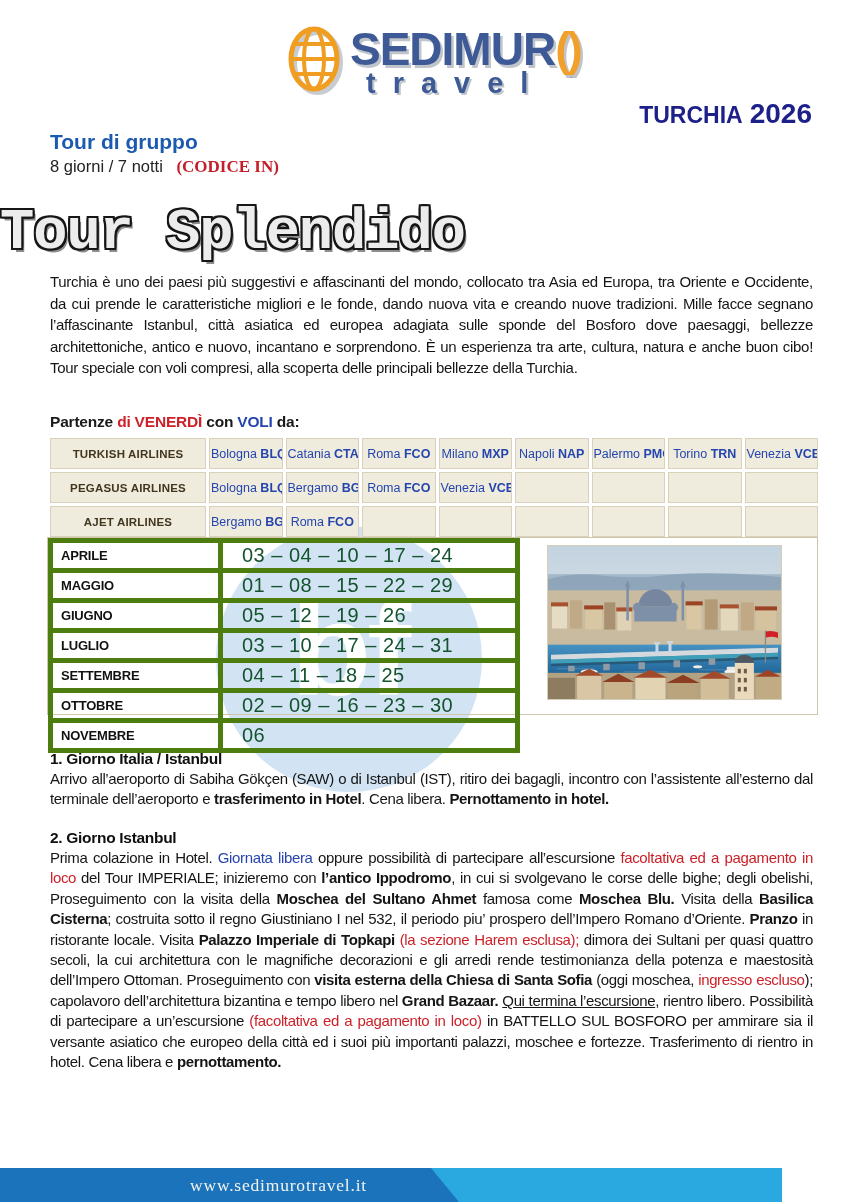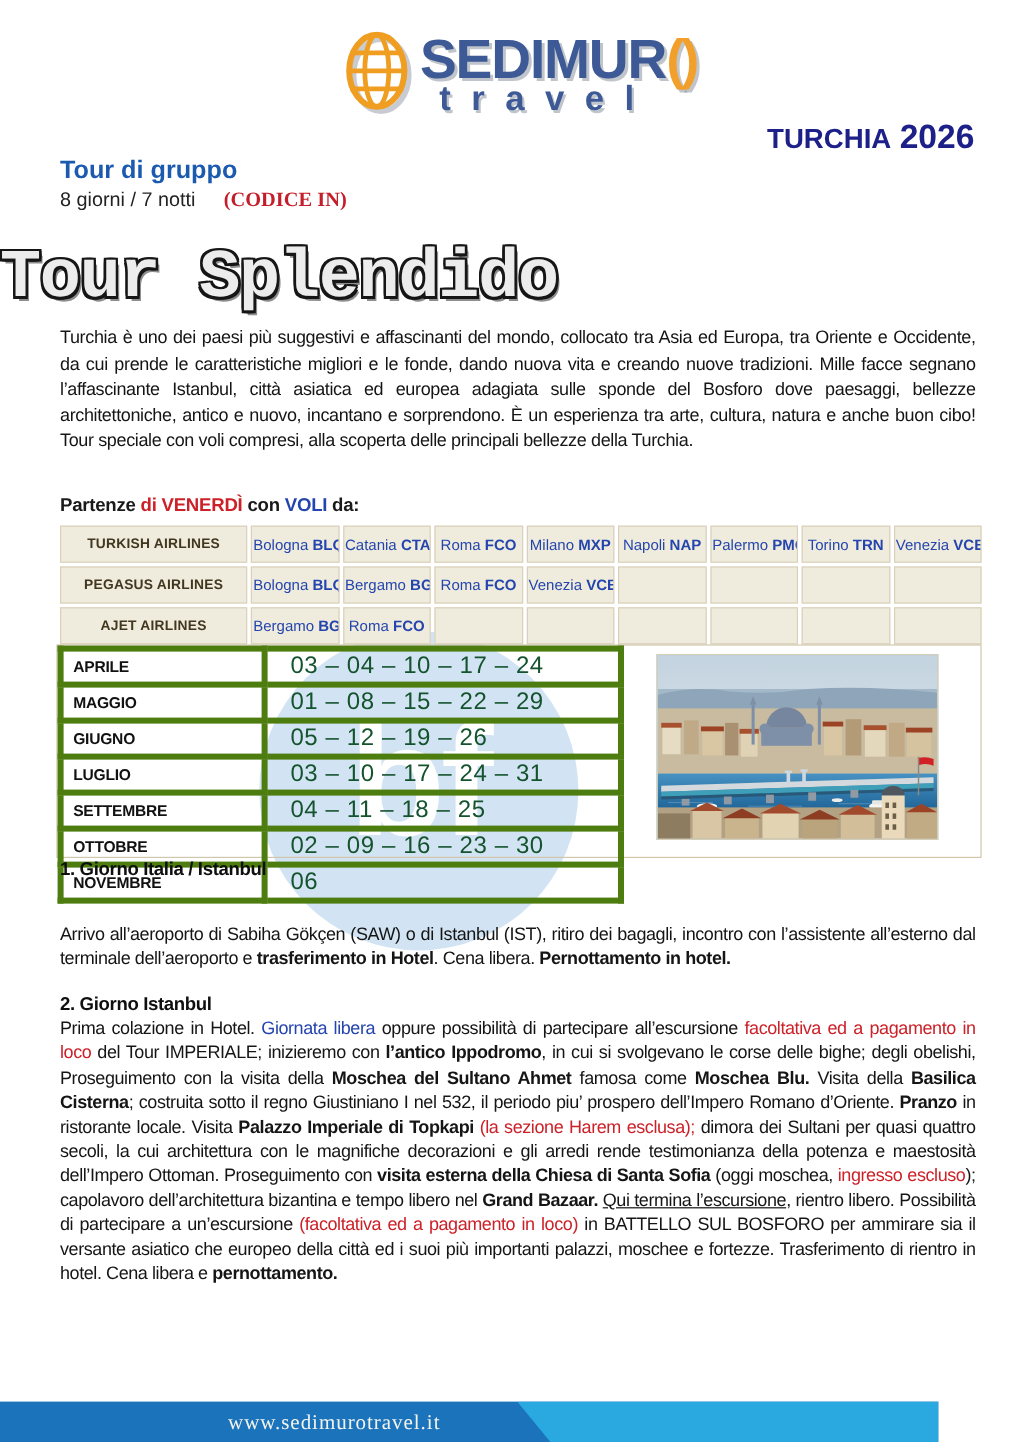--- a/index.html
+++ b/index.html
@@ -21,21 +21,21 @@
   .brand-line .omark{color:#f2a02c;letter-spacing:-3px;}
   .brand-sub{font-weight:bold;font-size:29px;line-height:30px;color:#3d5a96;letter-spacing:17px;
              padding-left:16px;margin-top:-4px;text-shadow:2px 2px 0 rgba(140,147,160,0.55);}
 
   
   .edition{top:98px;right:38px;display:flex;align-items:baseline;gap:7px;color:#1c2088;font-weight:bold;}
   .edition .ed-name{font-size:23px;}
   .edition .ed-year{font-size:28px;}
   .tour-type{left:50px;top:130px;font-size:21px;font-weight:bold;color:#1c5ab0;}
   .duration-line{left:50px;top:157px;font-size:16.5px;color:#222;}
-  .code-badge{font-family:"Liberation Serif", serif;font-weight:bold;color:#c41e2a;font-size:17px;margin-left:19px;}
+  .code-badge{font-family:"Liberation Serif", serif;font-weight:bold;color:#c41e2a;font-size:17px;margin-left:9px;}
 
   
   .main-title{left:0;top:201px;width:850px;text-align:left;
       font-family:Liberation Mono, monospace;font-weight:bold;font-size:57px;letter-spacing:-1px;color:#ececec;
       text-shadow:-2px -2px 0 #161616,2px -2px 0 #161616,-2px 2px 0 #161616,2px 2px 0 #161616,
                   -2px 0 0 #161616,2px 0 0 #161616,0 -2px 0 #161616,0 2px 0 #161616,3px 4px 0 #8d8d8d;}
 
   
   .intro{left:50px;top:271px;width:763px;font-size:15px;line-height:21.5px;text-align:justify;
          letter-spacing:-0.3px;color:#151515;}
@@ -54,21 +54,21 @@
   .calendar{left:48px;top:538px;border-collapse:collapse;width:472px;table-layout:fixed;}
   .calendar td{border:5px solid #4d7c0f;height:19.3px;vertical-align:middle;background:transparent;}
   .calendar td.month-cell{width:156px;padding-left:8px;font-weight:bold;font-size:13px;letter-spacing:-0.2px;color:#111;}
   .calendar td.dates-cell{padding-left:19px;font-size:20px;letter-spacing:0.5px;color:#14532d;}
 
   .photo{left:547px;top:545px;width:233px;height:153px;border:1px solid #d4cdb8;overflow:hidden;background:#bcd0de;}
 
   
   .day-heading{font-size:15.5px;font-weight:bold;letter-spacing:-0.3px;color:#0f0f0f;}
   .day-body{font-size:15px;line-height:20.4px;text-align:justify;letter-spacing:-0.35px;color:#151515;}
-  .day1-h{left:50px;top:716px;}
+  .day1-h{left:50px;top:750px;}
   .day1-b{left:50px;top:769px;width:763px;}
   .day2-h{left:50px;top:829px;}
   .day2-b{left:50px;top:848px;width:763px;}
 
   
   .s-n{} .s-b{font-weight:bold;}
   .s-r{color:#cc2128;} .s-br{color:#cc2128;font-weight:bold;}
   .s-bl{color:#2545ae;} .s-bb{color:#2545ae;font-weight:bold;}
   .s-u{text-decoration:underline;}
 

